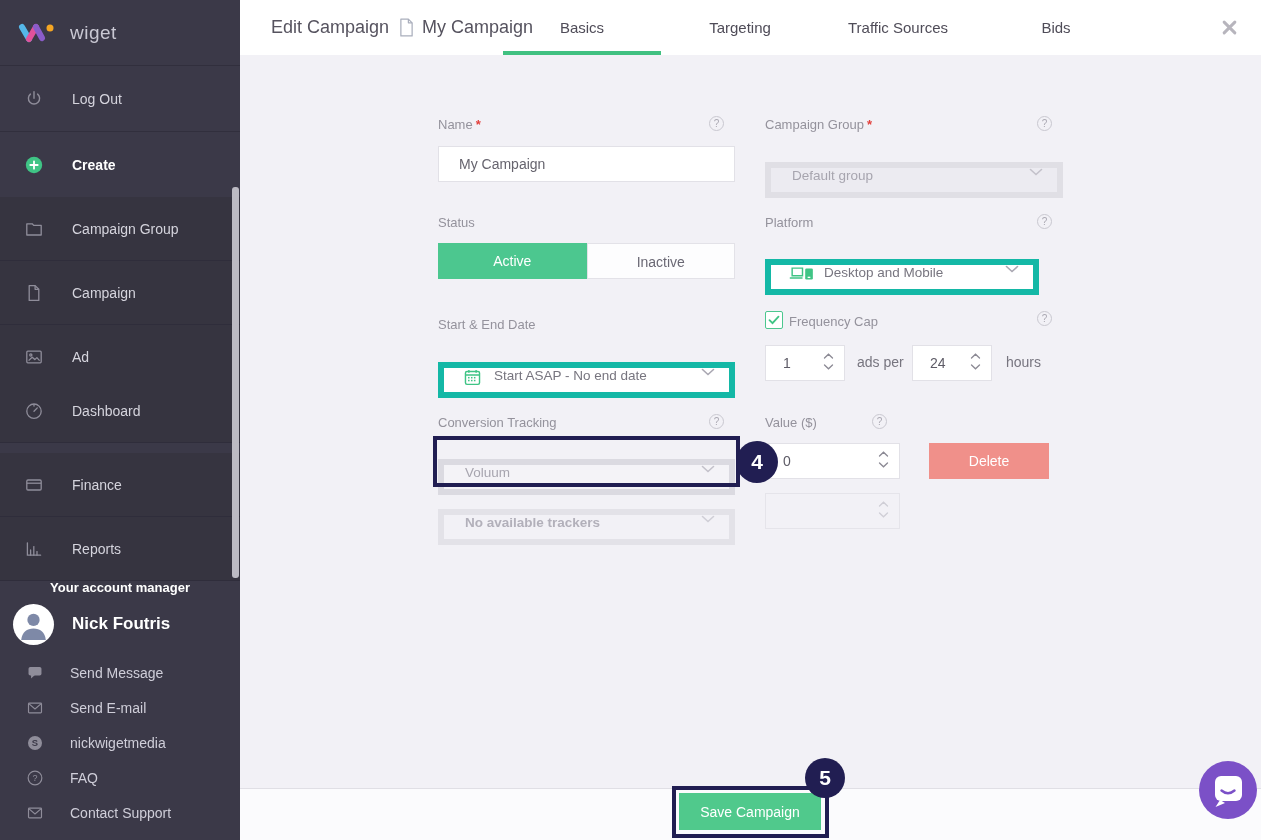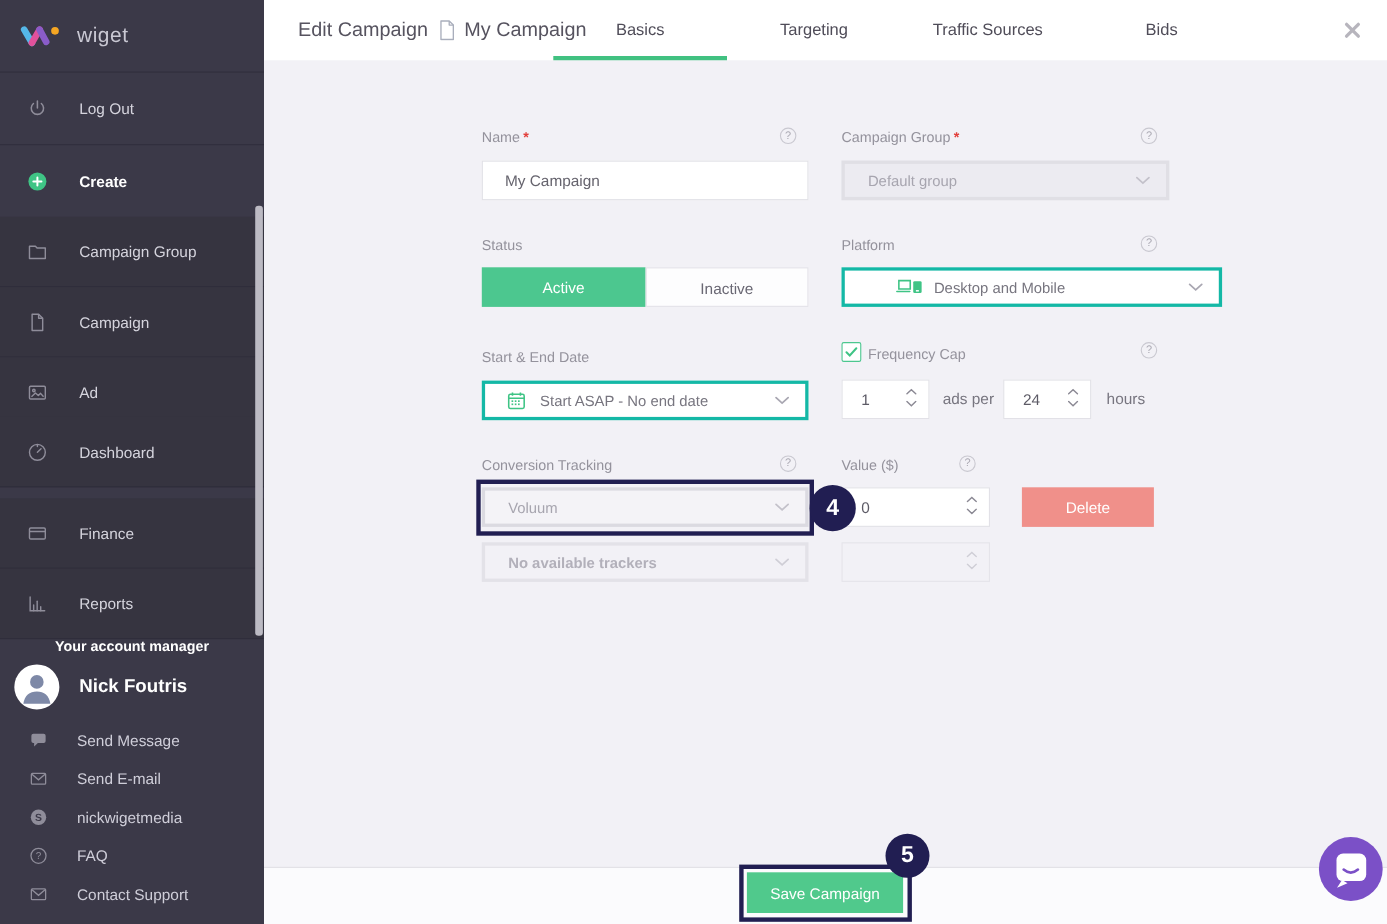--- a/index.html
+++ b/index.html
@@ -48,22 +48,22 @@
   .close-btn { position:absolute; right:24px; top:20px; cursor:pointer; display:flex; }
 
   
   .content { position:absolute; left:240px; top:55px; width:1021px; height:785px; background:#f2f1f6; }
   .lbl { position:absolute; font-size:13px; color:#94929c; }
   .req { color:#e2403c; font-weight:bold; margin-left:3px; }
   .help { position:absolute; width:15px; height:15px; border:1px solid #c9c8d0; border-radius:50%;
           color:#aaa8b2; font-size:10px; line-height:13px; text-align:center; background:transparent; }
   .inp { position:absolute; height:36px; background:#fff; border:1px solid #e2e1e7;
          padding-left:20px; font-size:14px; color:#66646e; font-family:inherit; outline:none; }
-  .sel { position:absolute; height:36px; border:3px solid #14b8a6; background:#fff;
-         display:flex; align-items:center; cursor:pointer; }
+  .sel { position:absolute; height:36px; border:6px solid #14b8a6; background:#fff;
+         display:flex; align-items:flex-start; cursor:pointer;margin-top:16px; }
   .sel .sel-text { margin-left:21px; font-size:13.5px; color:#77757f; }
   .sel .sel-chev { position:absolute; right:14px; display:flex; }
   .sel.disabled { background:#ecebf1; border-color:#e0dfe5; cursor:default; }
   .sel.disabled .sel-text { color:#a7a5af; }
   .sel.ghost { background:#f2f1f6; border-color:#e3e2e8;font-weight:bold; }
   .sel.ghost .sel-text { color:#b2b0ba; }
   .toggle { position:absolute; left:198px; top:188px; width:297px; height:36px; display:flex; }
   .seg { width:148.5px; height:36px; text-align:center; line-height:36px; font-size:14px; cursor:pointer; }
   .seg.on { background:#4cc78f; color:#fff; }
   .seg.off { background:#fdfdfe; border:1px solid #e3e2e8; color:#6a6874; }
@@ -304,21 +304,21 @@
     </span>
   </div>
 
   <div class="lbl" style="left:198px;top:160px;">Status</div>
   <div class="toggle">
     <div class="seg on">Active</div>
     <div class="seg off">Inactive</div>
   </div>
   <div class="lbl" style="left:525px;top:160px;">Platform</div>
   <div class="help" style="left:797px;top:159px;">?</div>
-  <div class="sel" style="left:525px;top:188px;width:346px;padding-left:28px;">
+  <div class="sel" style="left:525px;top:188px;width:274px;">
     <span style="margin-left:18px;display:flex;">
       <svg width="27" height="18" viewBox="0 0 30 20" fill="none">
         <path d="M3.5 3.5h11.5v8.5H3.5z" stroke="#3fc485" stroke-width="1.6"></path>
         <path d="M1.5 14.5h13" stroke="#3fc485" stroke-width="1.6" stroke-linecap="round"></path>
         <rect x="18" y="4" width="8.5" height="12" rx="1.4" fill="#3fc485"></rect>
         <rect x="20.7" y="13" width="3" height="1.5" fill="#fff"></rect>
       </svg>
     </span>
     <span class="sel-text" style="margin-left:8px;">Desktop and Mobile</span>
     <span class="sel-chev">

